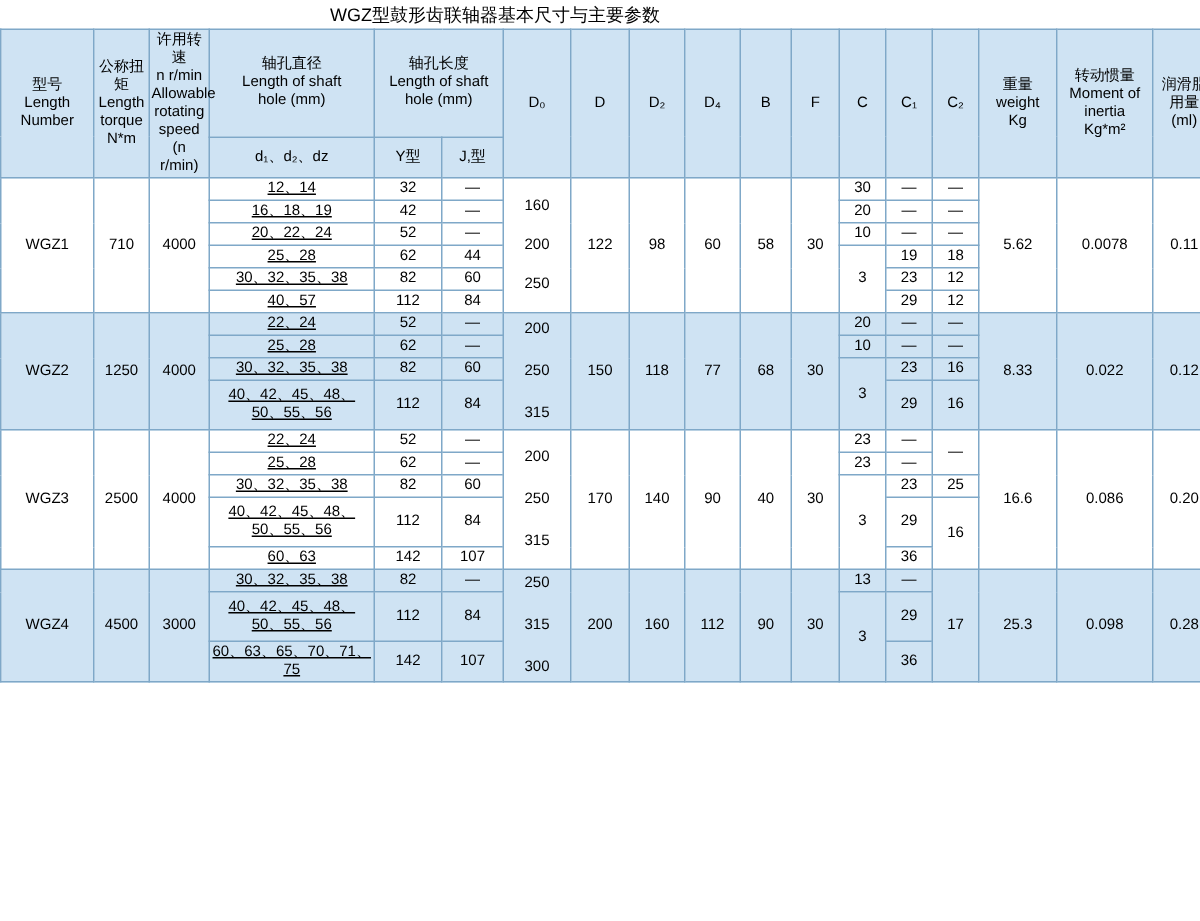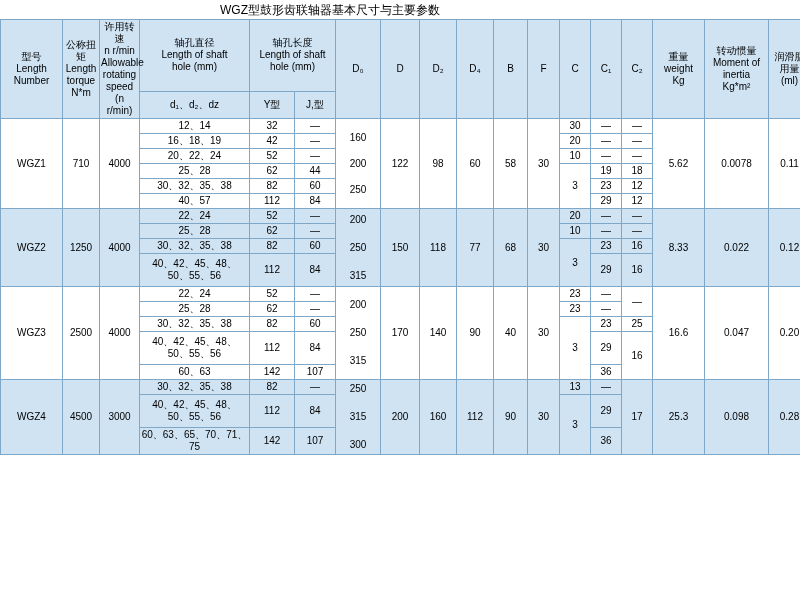--- a/index.html
+++ b/index.html
@@ -49,21 +49,21 @@
   }
   .band-blue td {
     background: #cfe3f3 !important;
   }
   .dash {
     font-size: 11px;
   }
   .model {
     font-size: 11px;
   }
-  .cellwrap { white-space: normal; }
+  .cellwrap { white-space: normal; text-decoration: underline; }
 </style>
 </head>
 <body>
 
 <div id="page">
   <div class="title">WGZ型鼓形齿联轴器基本尺寸与主要参数</div>
 
   <table class="main">
     <colgroup>
       <col style="width:62px">
@@ -282,21 +282,21 @@
         </td>
         <td rowspan="5">170</td>
         <td rowspan="5">140</td>
         <td rowspan="5">90</td>
         <td rowspan="5">40</td>
         <td rowspan="5">30</td>
         <td>23</td>
         <td class="dash">—</td>
         <td rowspan="2" class="dash">—</td>
         <td rowspan="5">16.6</td>
-        <td rowspan="5">0.047</td>
+        <td rowspan="5">0.086</td>
         <td rowspan="5">0.20</td>
       </tr>
       <tr>
         <td class="cellwrap">25、28</td>
         <td>62</td>
         <td class="dash">—</td>
         <td>23</td>
         <td class="dash">—</td>
       </tr>
       <tr>

